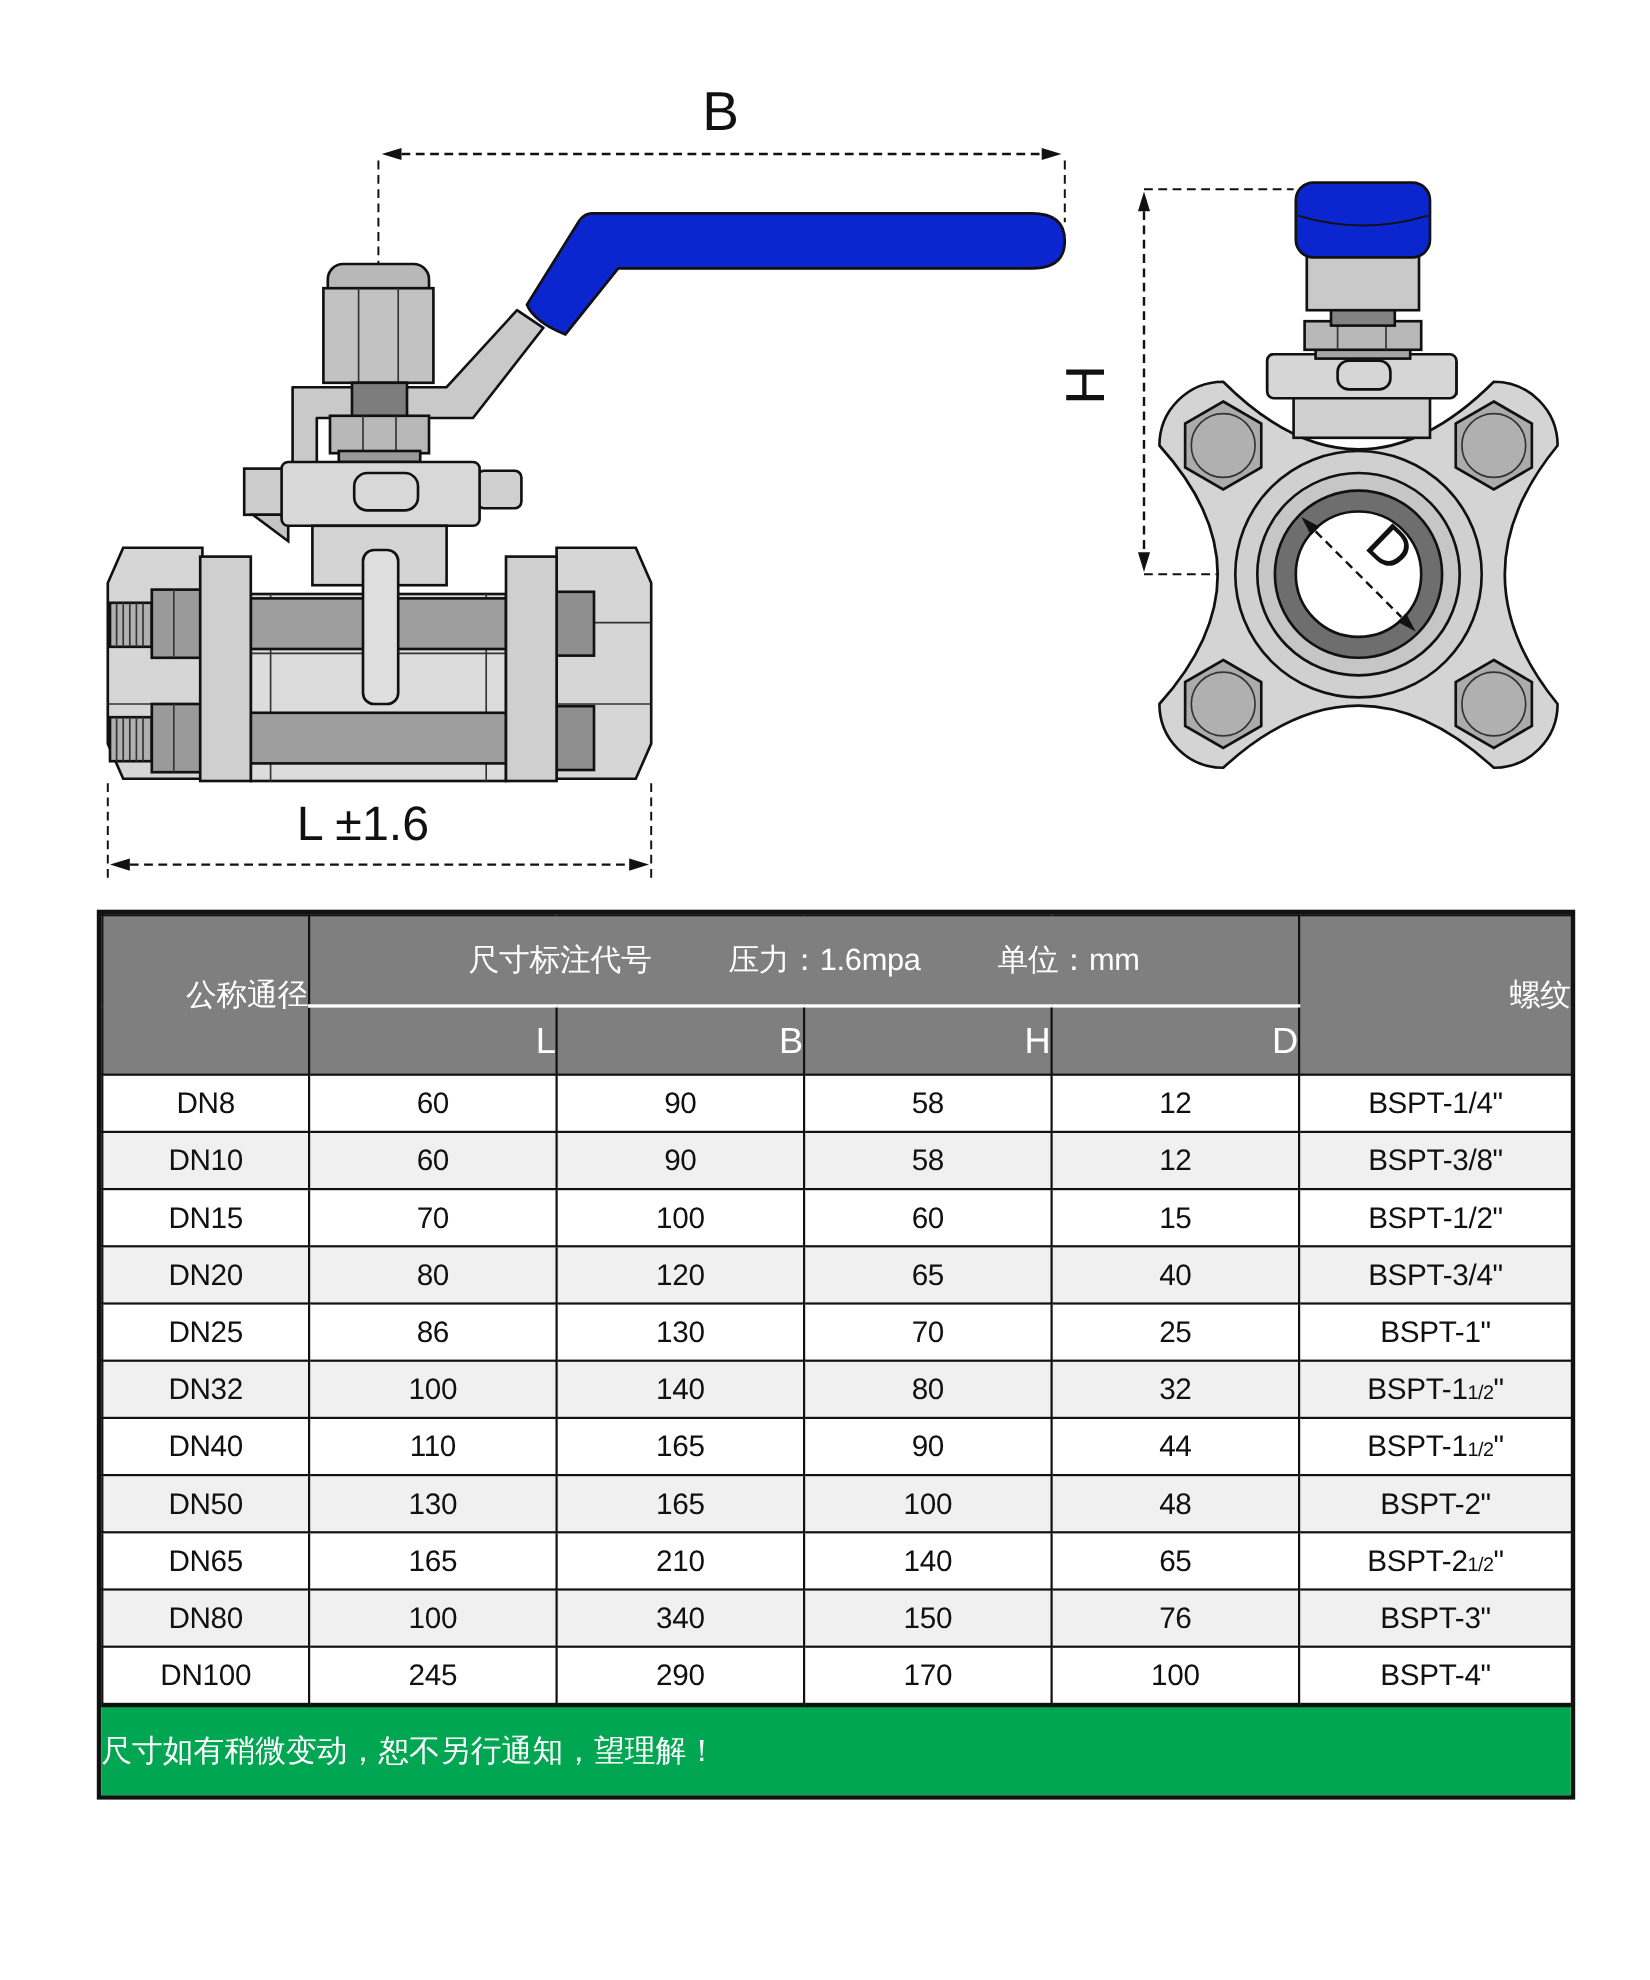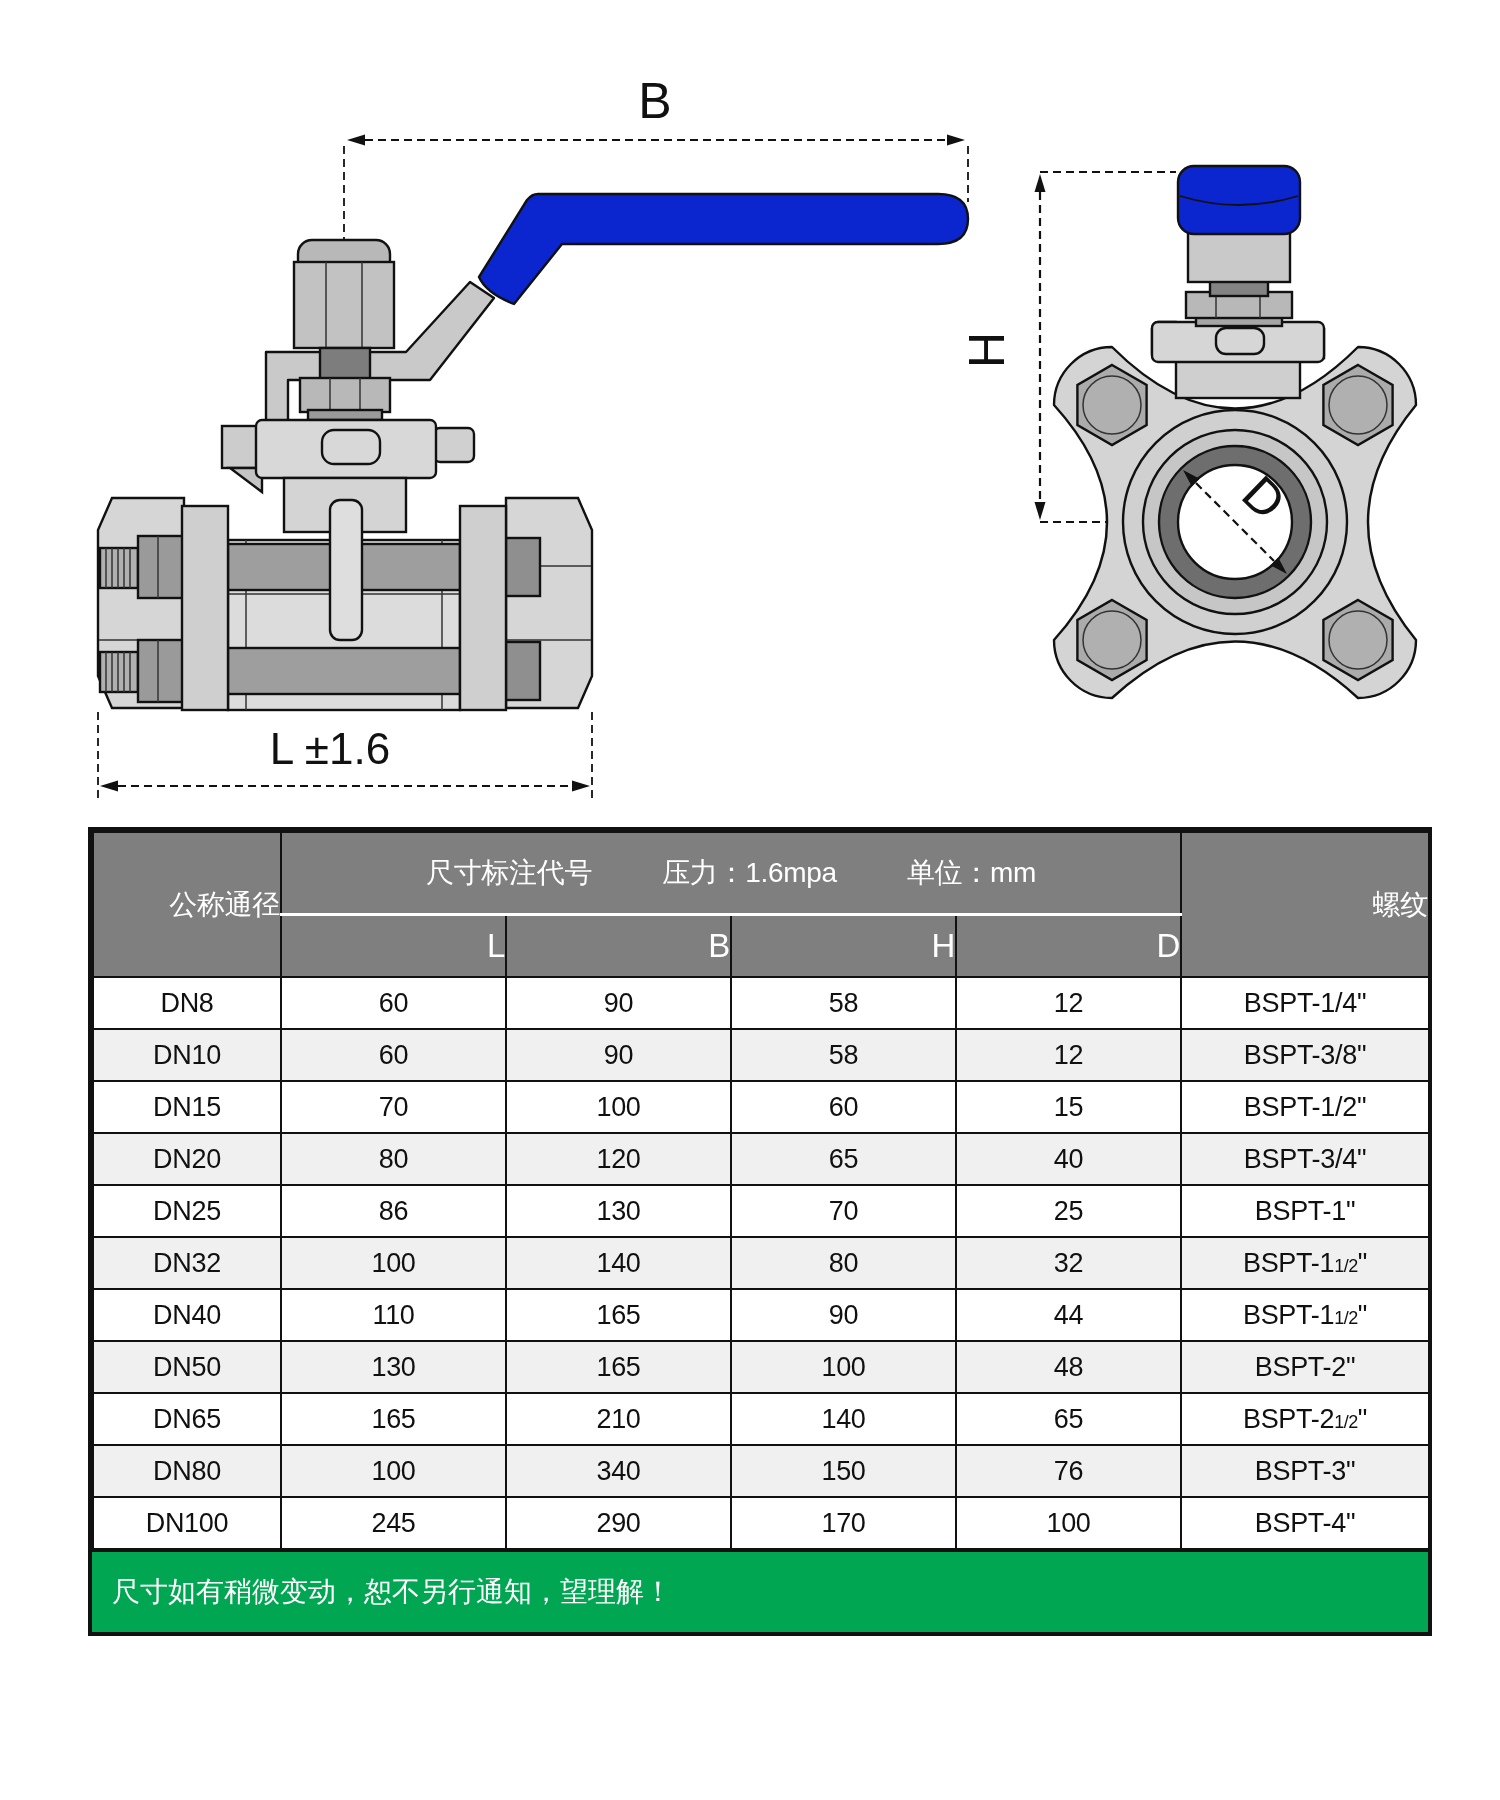--- a/index.html
+++ b/index.html
@@ -24,21 +24,21 @@
   .spec th,.spec td{border:2px solid var(--line);text-align:center;vertical-align:middle;
         padding:0;letter-spacing:-0.3px;}
   .spec thead th{background:var(--header-gray);color:#fff;font-weight:normal;text-align:right;}
   .row-h1 th{height:80px;font-size:28px;}
   .row-h2 th{height:60px;font-size:33px;border-top:3px solid #ffffff;}
   .merged-flex{display:flex;justify-content:center;align-items:center;gap:70px;font-size:28px;}
   tbody td{height:50px;font-size:27px;color:#101010;background:#fff;}
   tbody tr:nth-child(even) td{background:var(--stripe);}
   .frac{font-size:18px;letter-spacing:-0.5px;}
   .note{min-height:80px;background:var(--green);color:#fff;font-size:28px;
-        display:flex;align-items:center;padding-left:20px;border-top:2px solid var(--line);}
+        display:flex;align-items:center;border-top:2px solid var(--line);}
 </style>
 </head>
 <body>
 
 <div class="page">
 
   <div class="drawing">
     <svg width="1500" height="812" viewBox="0 0 1500 812">
 
       <g>

